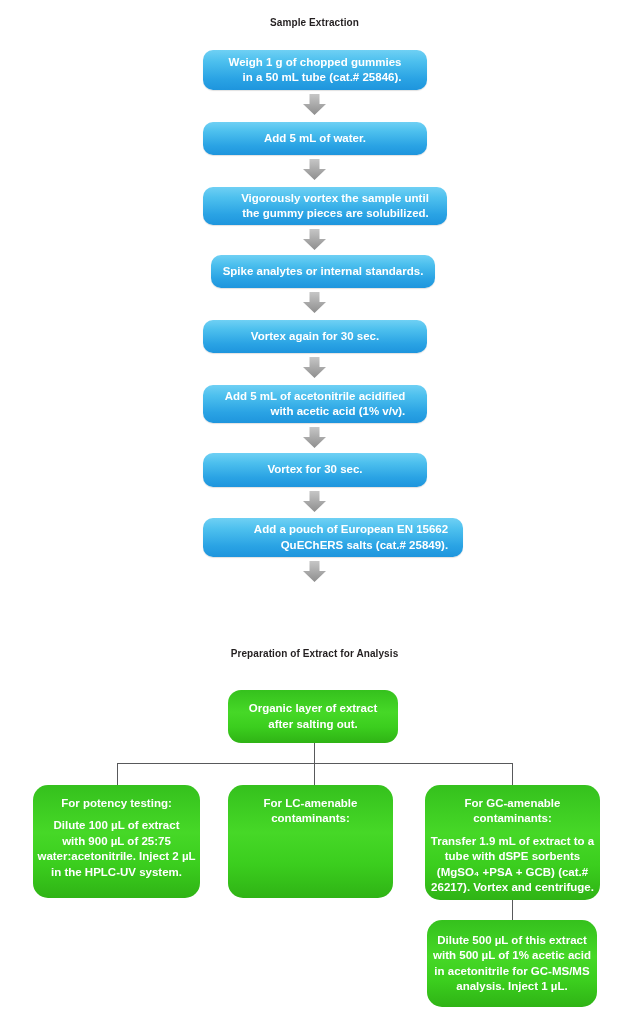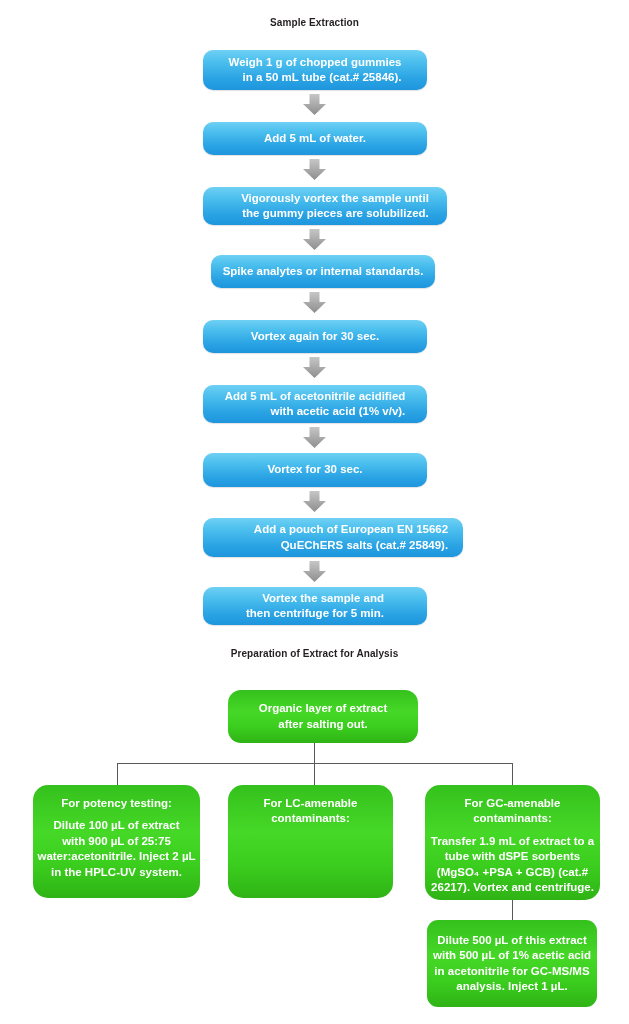--- a/index.html
+++ b/index.html
@@ -77,22 +77,20 @@
   <div class="bluebox pre" style="top:122px;height:33px;">Add 5 mL of water.</div>
   <div class="bluebox pre" style="top:187px;height:38px;padding-left:20px;">Vigorously vortex the sample until
 the gummy pieces are solubilized.</div>
   <div class="bluebox pre" style="top:255px;height:33px;margin-left:8px;">Spike analytes or internal standards.</div>
   <div class="bluebox pre" style="top:320px;height:33px;">Vortex again for 30 sec.</div>
   <div class="bluebox pre" style="top:385px;height:38px;">Add 5 mL of acetonitrile acidified
 with acetic acid (1% v/v).</div>
   <div class="bluebox pre" style="top:453px;height:34px;">Vortex for 30 sec.</div>
   <div class="bluebox pre" style="top:518px;height:39px;padding-left:36px;">Add a pouch of European EN 15662
 QuEChERS salts (cat.# 25849).</div>
-  <div class="bluebox pre" style="top:587px;height:38px;">Vortex the sample and
-then centrifuge for 5 min.</div>
 
   <svg class="arrow" style="top:94px;" viewBox="0 0 23 21">
       <defs>
         <linearGradient id="ag1" x1="0" y1="0" x2="0" y2="1">
           <stop offset="0" stop-color="#c6c6c6"></stop>
           <stop offset="1" stop-color="#8e8e8e"></stop>
         </linearGradient>
       </defs>
       <path d="M6.5 0 H16.5 V10 H23 L11.5 21 L0 10 H6.5 Z" fill="url(#ag1)"></path>
     </svg>
@@ -113,21 +111,21 @@
     </svg>
   <svg class="arrow" style="top:491px;" viewBox="0 0 23 21">
       <path d="M6.5 0 H16.5 V10 H23 L11.5 21 L0 10 H6.5 Z" fill="url(#ag1)"></path>
     </svg>
   <svg class="arrow" style="top:561px;" viewBox="0 0 23 21">
       <path d="M6.5 0 H16.5 V10 H23 L11.5 21 L0 10 H6.5 Z" fill="url(#ag1)"></path>
     </svg>
 
   <div class="sec-title" style="top:648px;">Preparation of Extract for Analysis</div>
 
-  <div class="greenbox center pre" style="left:228px;top:690px;width:190px;height:53px;border-radius:13px;">Organic layer of extract
+  <div class="greenbox center pre" style="left:228px;top:690px;width:170px;height:53px;border-radius:13px;">Organic layer of extract
 after salting out.</div>
 
   <div class="cline" style="left:314px;top:743px;width:1px;height:20px;"></div>
   <div class="cline" style="left:117px;top:763px;width:396px;height:1px;"></div>
   <div class="cline" style="left:117px;top:763px;width:1px;height:22px;"></div>
   <div class="cline" style="left:314px;top:763px;width:1px;height:22px;"></div>
   <div class="cline" style="left:512px;top:763px;width:1px;height:22px;"></div>
 
   <div class="greenbox top" style="left:33px;top:785px;width:167px;height:113px;">
     <div class="hdr pre">For potency testing:</div>
@@ -146,18 +144,18 @@
     <div class="hdr pre">For GC-amenable
 contaminants:</div>
     <div class="pre">Transfer 1.9 mL of extract to a
 tube with dSPE sorbents
 (MgSO₄ +PSA + GCB) (cat.#
 26217). Vortex and centrifuge.</div>
   </div>
 
   <div class="cline" style="left:512px;top:900px;width:1px;height:20px;"></div>
 
-  <div class="greenbox center pre" style="left:427px;top:920px;width:170px;height:87px;border-radius:11px;">Dilute 500 µL of this extract
+  <div class="greenbox center pre" style="left:427px;top:920px;width:170px;height:87px;">Dilute 500 µL of this extract
 with 500 µL of 1% acetic acid
 in acetonitrile for GC-MS/MS
 analysis. Inject 1 µL.</div>
 
 </div>
 
 </body></html>

